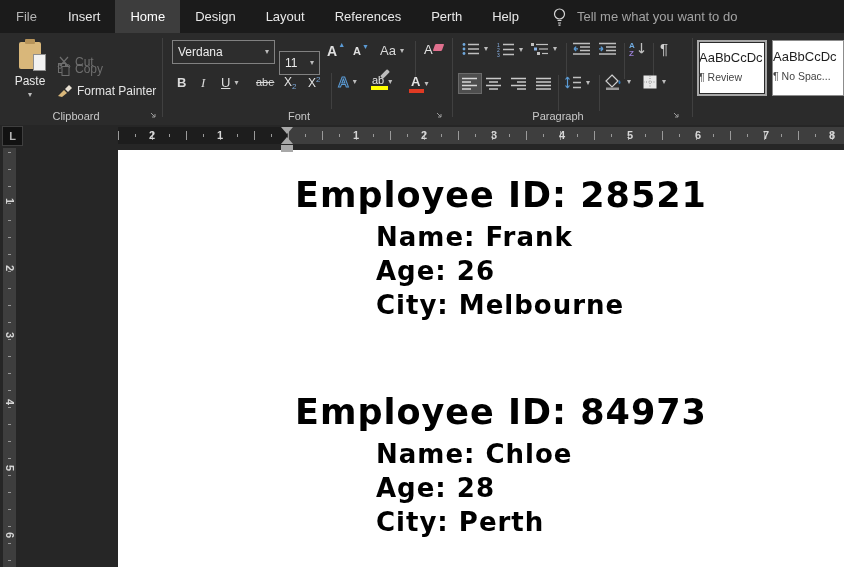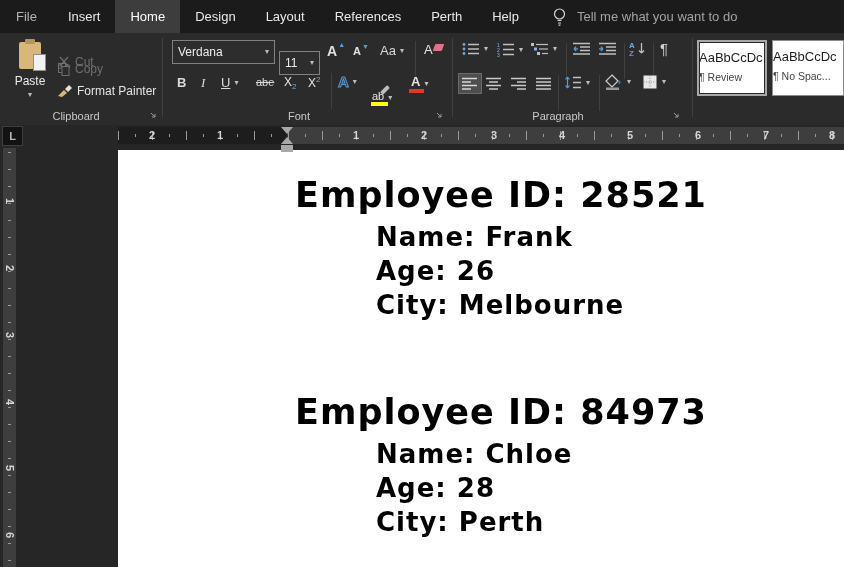--- a/index.html
+++ b/index.html
@@ -200,21 +200,21 @@
     <span class="subsup"><span>X</span><sub>2</sub></span>
   </div>
   <div class="rbtn" style="left:308px;top:42px;">
     <span class="subsup"><span>X</span><sup>2</sup></span>
   </div>
   <div class="gsep" style="left:331px;top:40px;bottom:16px;"></div>
   <div class="rbtn" style="left:338px;top:40px;">
     <span class="fx-a">A</span>
     <span class="caret">▾</span>
   </div>
-  <div class="rbtn" style="left:372px;top:41px;margin-top:16px;">
+  <div class="rbtn" style="left:372px;top:41px;">
     <span class="hl"><span>ab</span><span class="pen"></span><span class="bar"></span></span>
     <span class="caret">▾</span>
   </div>
   <div class="rbtn" style="left:411px;top:41px;">
     <span class="fc"><span>A</span><span class="bar"></span></span>
     <span class="caret">▾</span>
   </div>
   <div class="group-label" style="left:299px;">Font</div>
   <div class="launcher" style="left:434px;">
     <svg width="10" height="10" viewBox="0 0 10 10">

